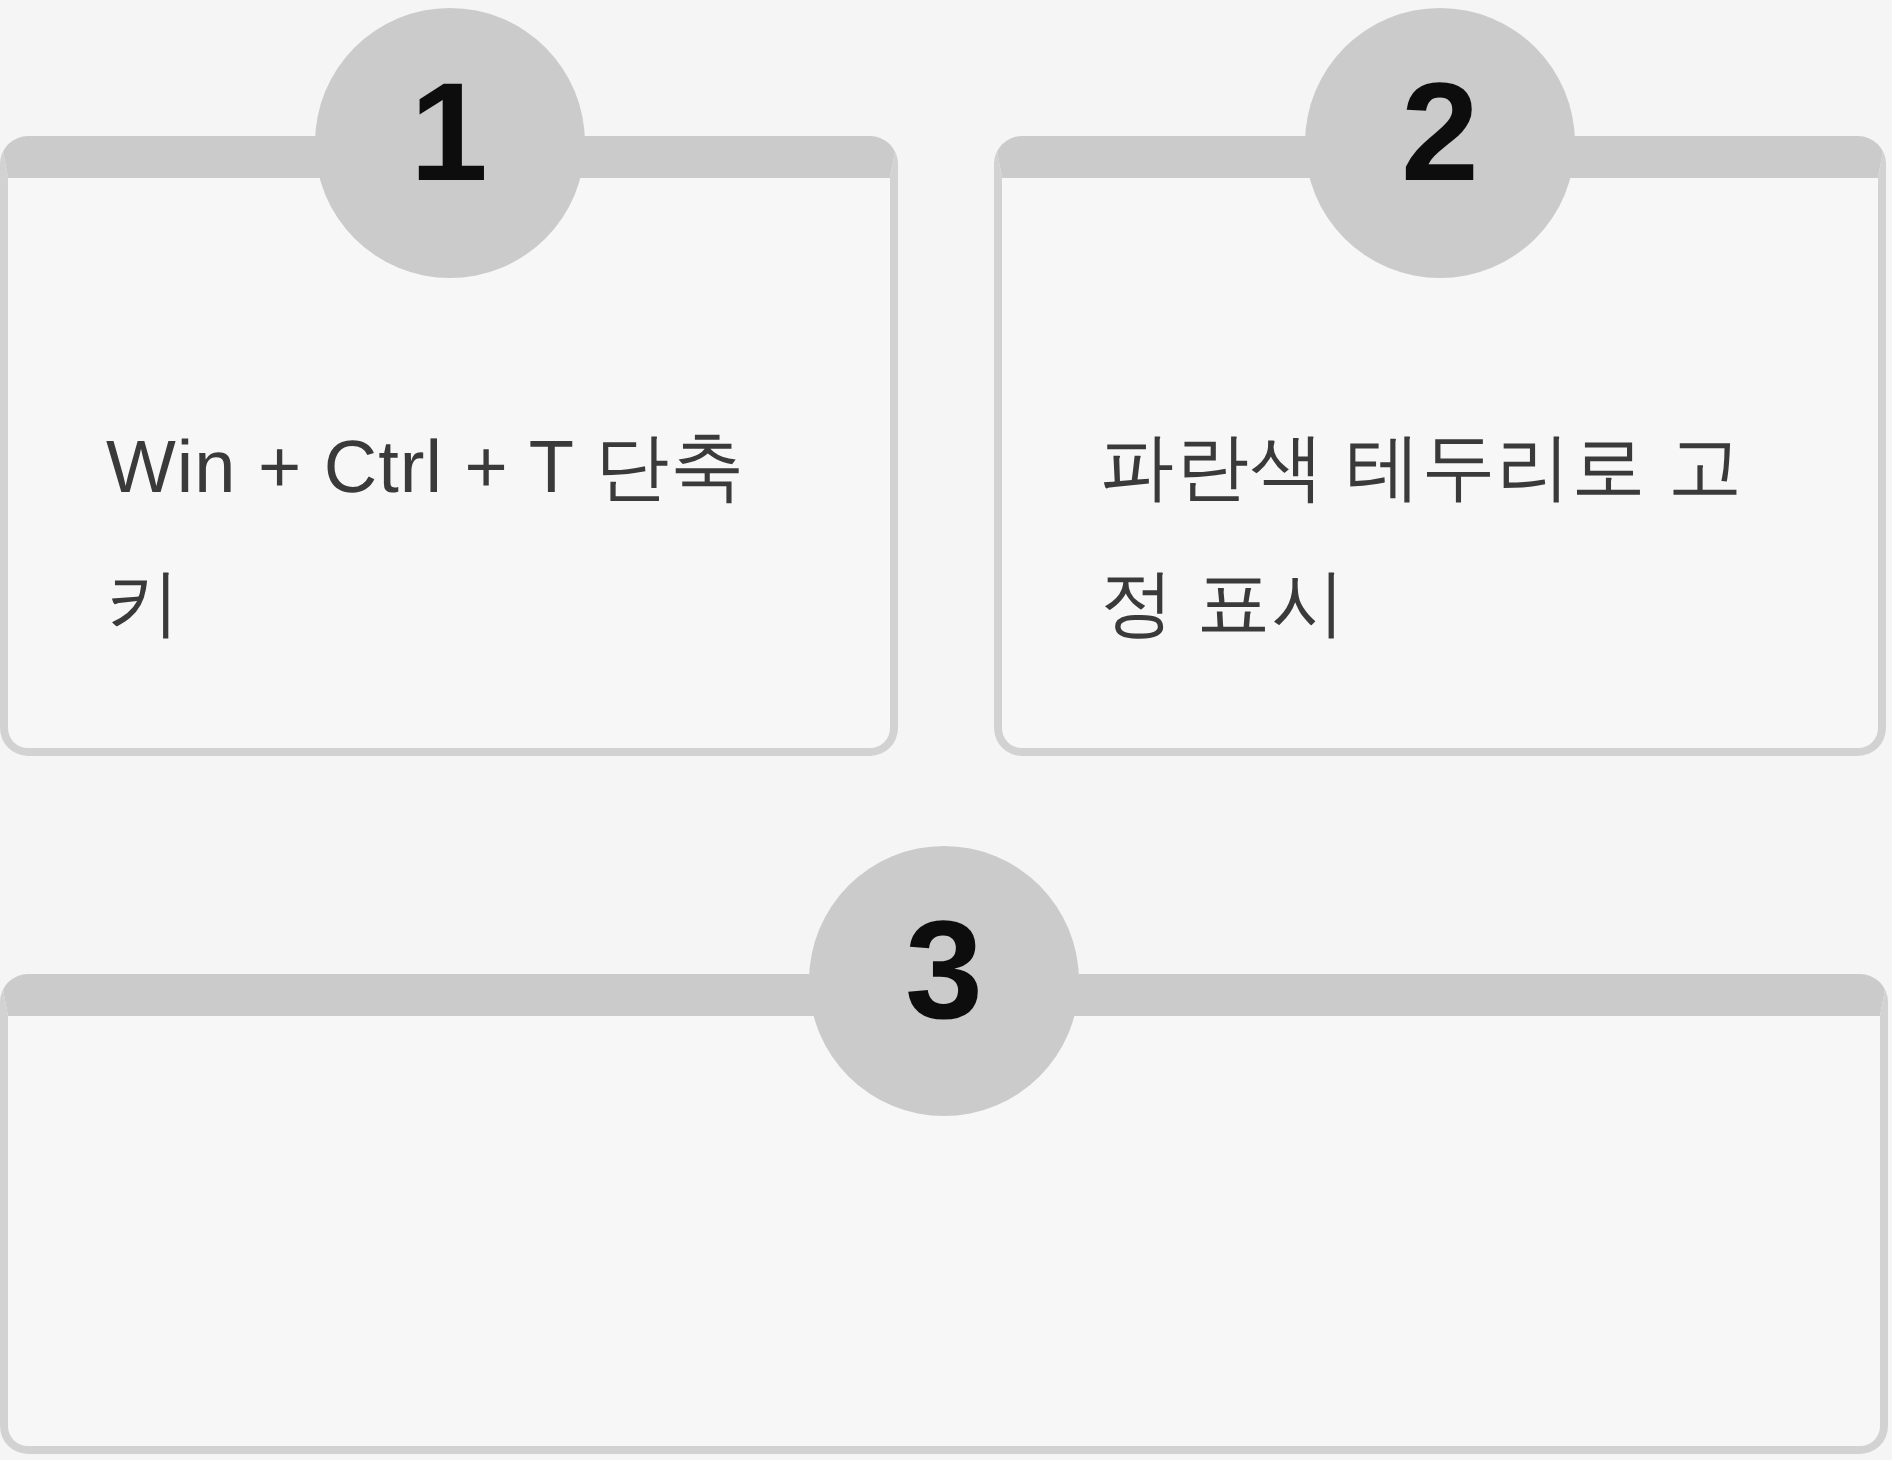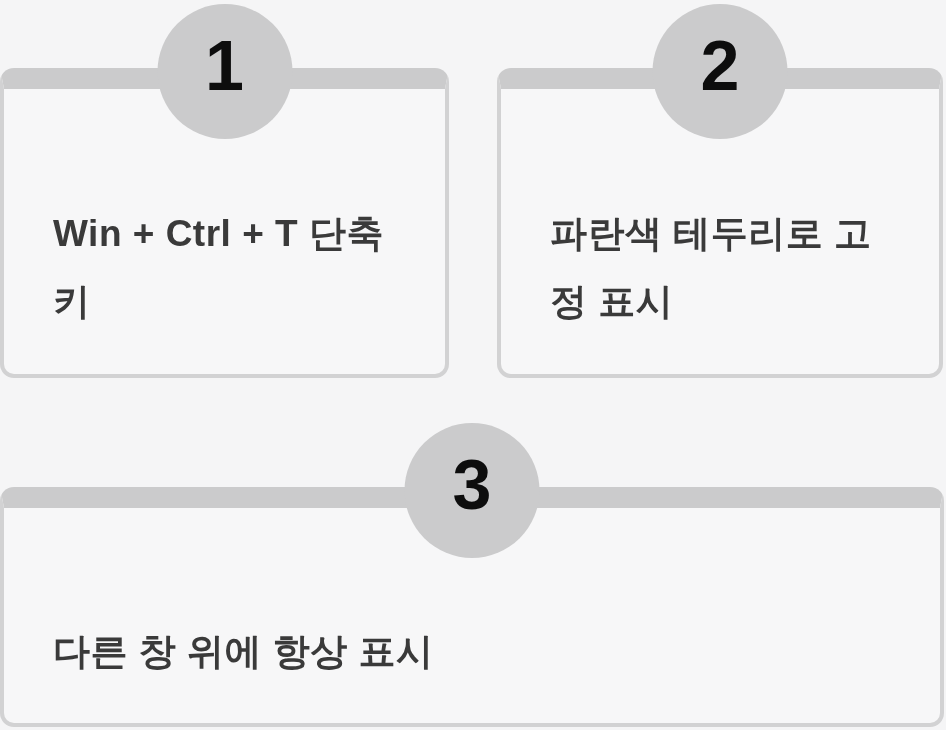--- a/index.html
+++ b/index.html
@@ -47,21 +47,20 @@
     line-height: 1;
     padding-bottom: 12px;
   }
   .card-body {
     box-sizing: border-box;
     height: 100%;
     display: flex;
     flex-direction: column;
     justify-content: center;
     padding: 73px 44px 0 49px;
-    font-weight: bold;
   }
   .step-text {
     font-size: 37px;
     line-height: 68px;
     color: #3a3a3a;
     letter-spacing: 0.5px;
   }
 </style>
 </head>
 <body>
@@ -81,16 +80,13 @@
   </div>
   <div class="card-body">
     <div class="step-text">파란색 테두리로 고정 표시</div>
   </div>
 </div>
 
 <div class="card" id="card-step-3">
   <div class="badge">
     <span class="num">3</span>
   </div>
-  <div class="card-body">
-    <div class="step-text">다른 창 위에 항상 표시</div>
-  </div>
 </div>
 
 </body></html>

